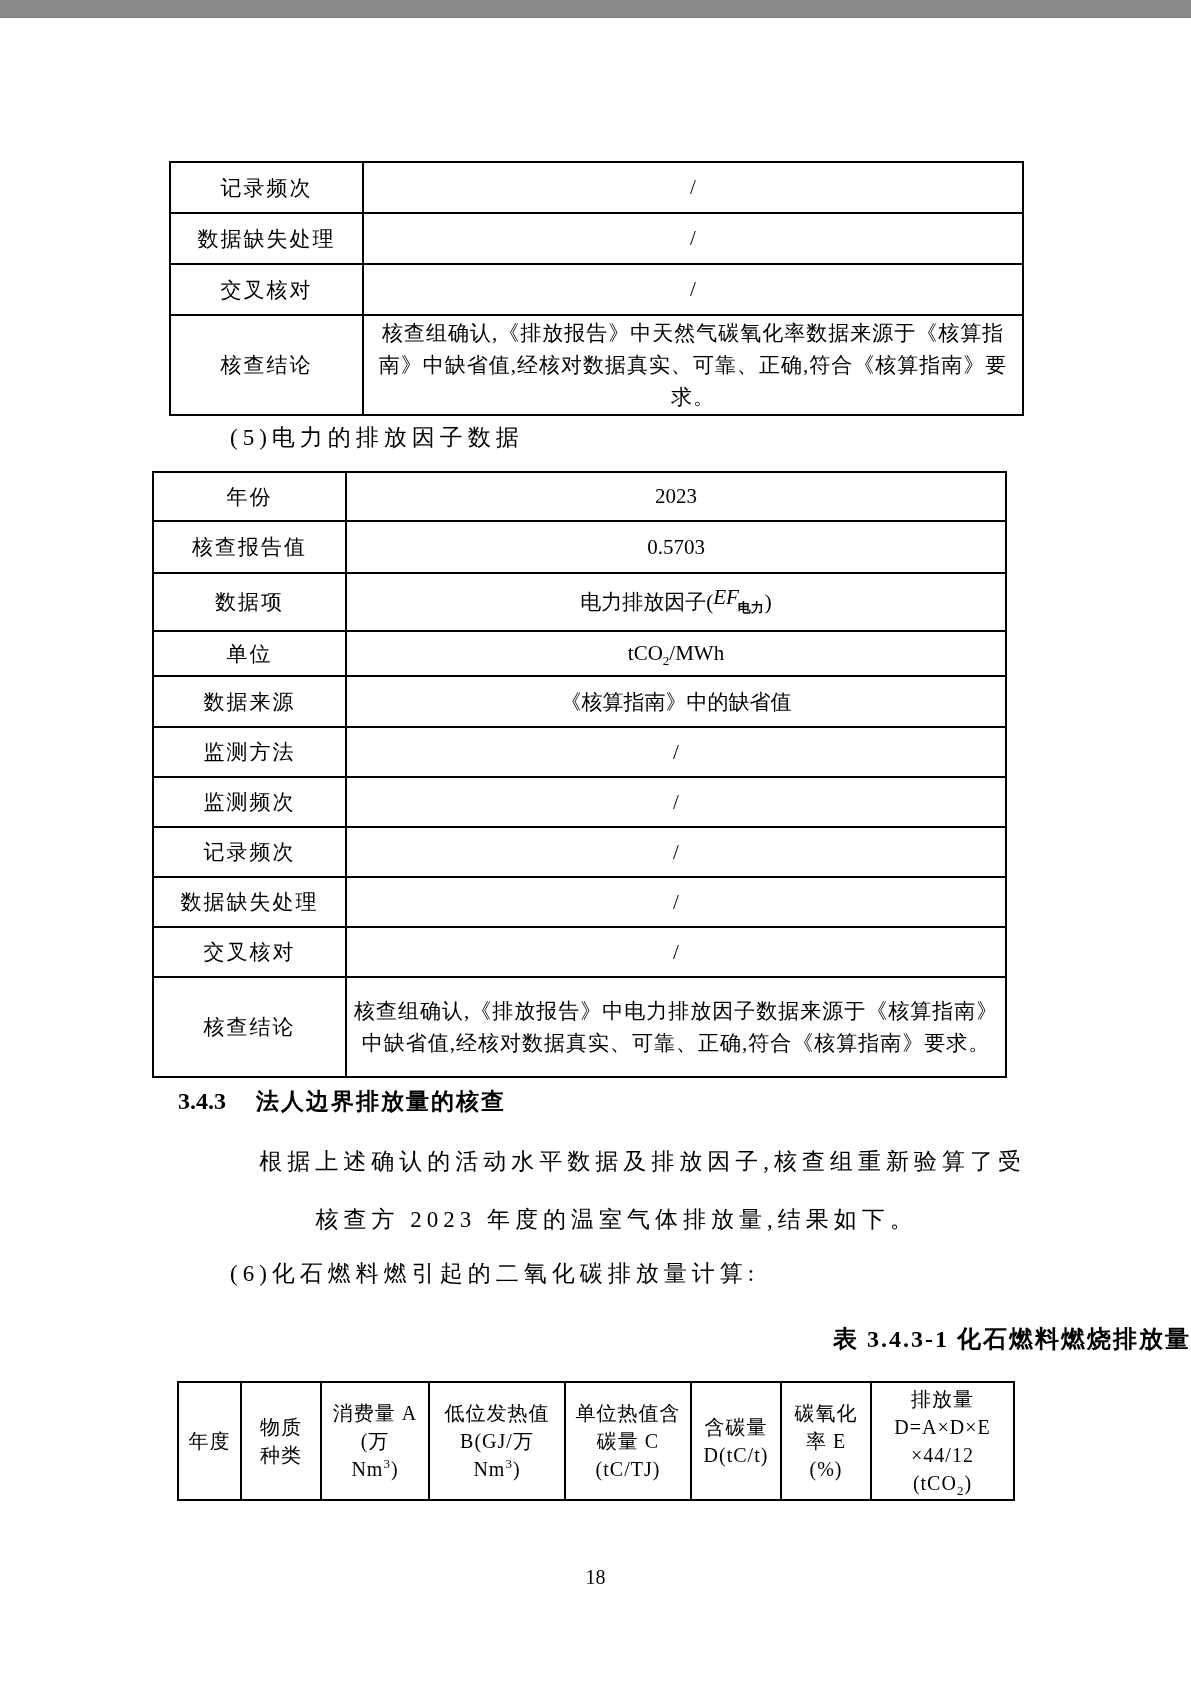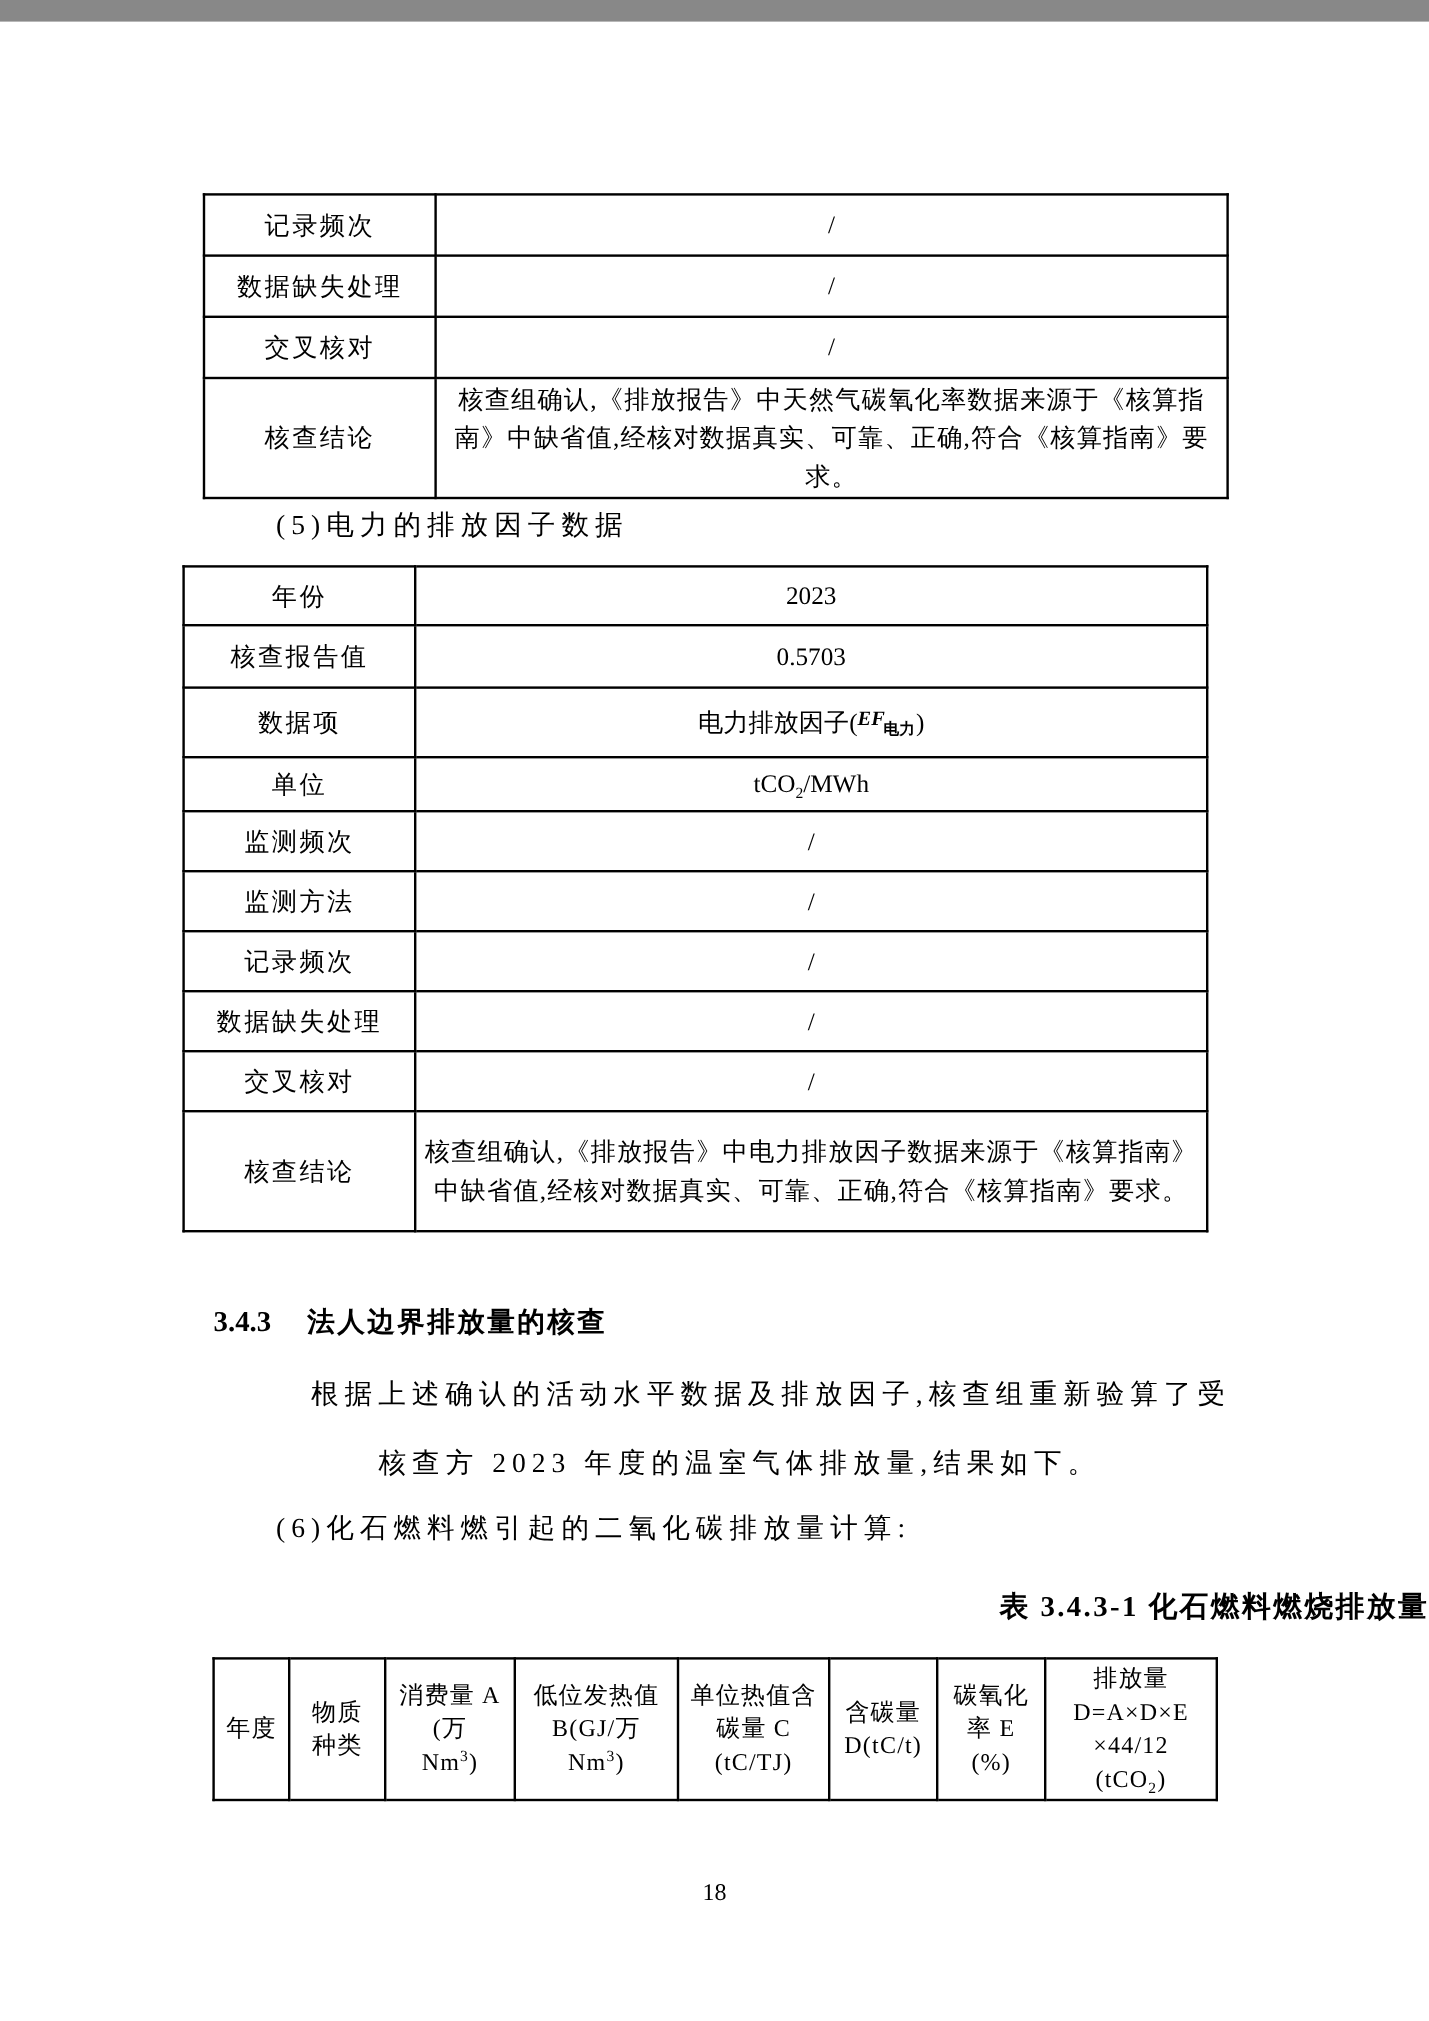--- a/index.html
+++ b/index.html
@@ -30,21 +30,21 @@
   td.concl{
     text-align:justify;
     text-justify:inter-ideograph;
     letter-spacing:1px;
     line-height:32px;
     padding:2px 14px 2px 16px;
   }
   .r49{height:49px}.r50{height:50px}.r51{height:51px}.r52{height:52px}
   .r45{height:45px}.r58{height:58px}.r100{height:100px}
   
-  .ef{font-style:italic;font-weight:bold;font-size:17px;position:relative;top:-5px;}
+  .ef{font-style:italic;font-weight:normal;font-size:21px;position:relative;top:-5px;}
   .ef-sub{font-weight:bold;font-size:13px;position:relative;top:3px;left:-1px;}
   sub.sb{font-size:13px;line-height:0;}
   sup.sp{font-size:13px;line-height:0;}
   
   .h-item{
     position:absolute;left:184px;
     font-size:23px;letter-spacing:5px;
     padding-left:46px;white-space:nowrap;
   }
   .h-section{
@@ -125,26 +125,30 @@
       <td class="val">0.5703</td>
     </tr>
     <tr class="r58">
       <td class="lbl">数据项</td>
       <td class="val"><span>电力排放因子(</span><span class="ef">EF</span><span class="ef-sub">电力</span><span>)</span></td>
     </tr>
     <tr class="r45">
       <td class="lbl">单位</td>
       <td class="val"><span>tCO</span><sub class="sb">2</sub><span>/MWh</span></td>
     </tr>
+    <tr class="r51">
+      <td class="lbl">数据来源</td>
+      <td class="val">《核算指南》中的缺省值</td>
+    </tr>
+    <tr class="r50">
+      <td class="lbl">监测方法</td>
+      <td class="val">/</td>
+    </tr>
     <tr class="r50">
       <td class="lbl">监测频次</td>
-      <td class="val">/</td>
-    </tr>
-    <tr class="r50">
-      <td class="lbl">监测方法</td>
       <td class="val">/</td>
     </tr>
     <tr class="r50">
       <td class="lbl">记录频次</td>
       <td class="val">/</td>
     </tr>
     <tr class="r50">
       <td class="lbl">数据缺失处理</td>
       <td class="val">/</td>
     </tr>

